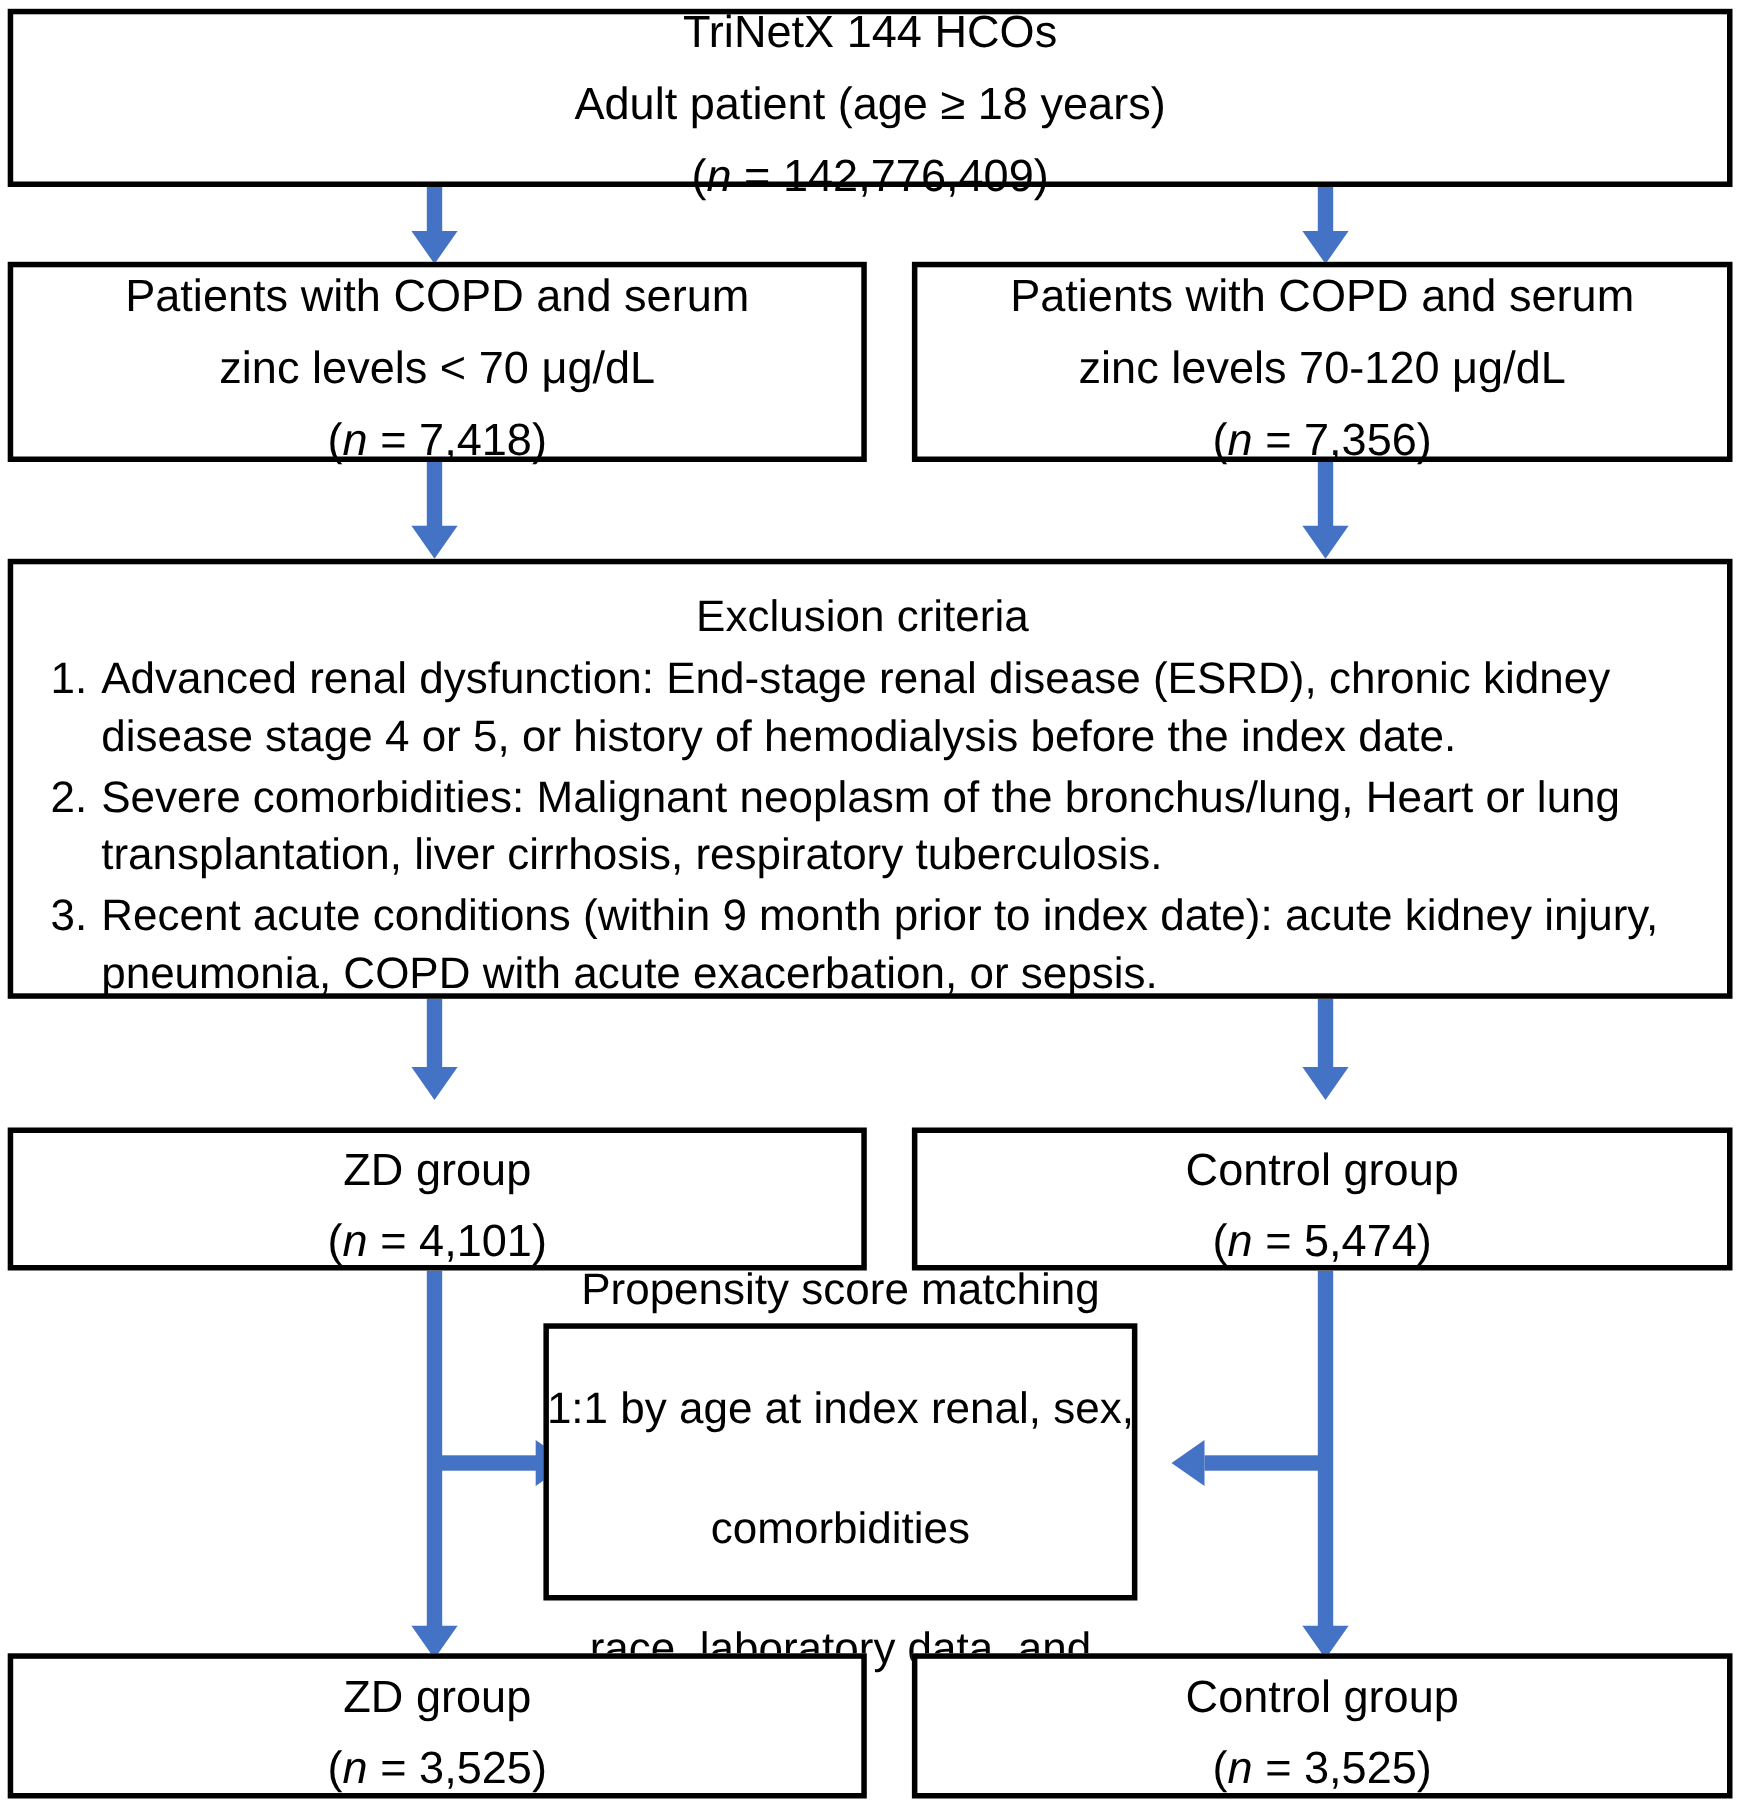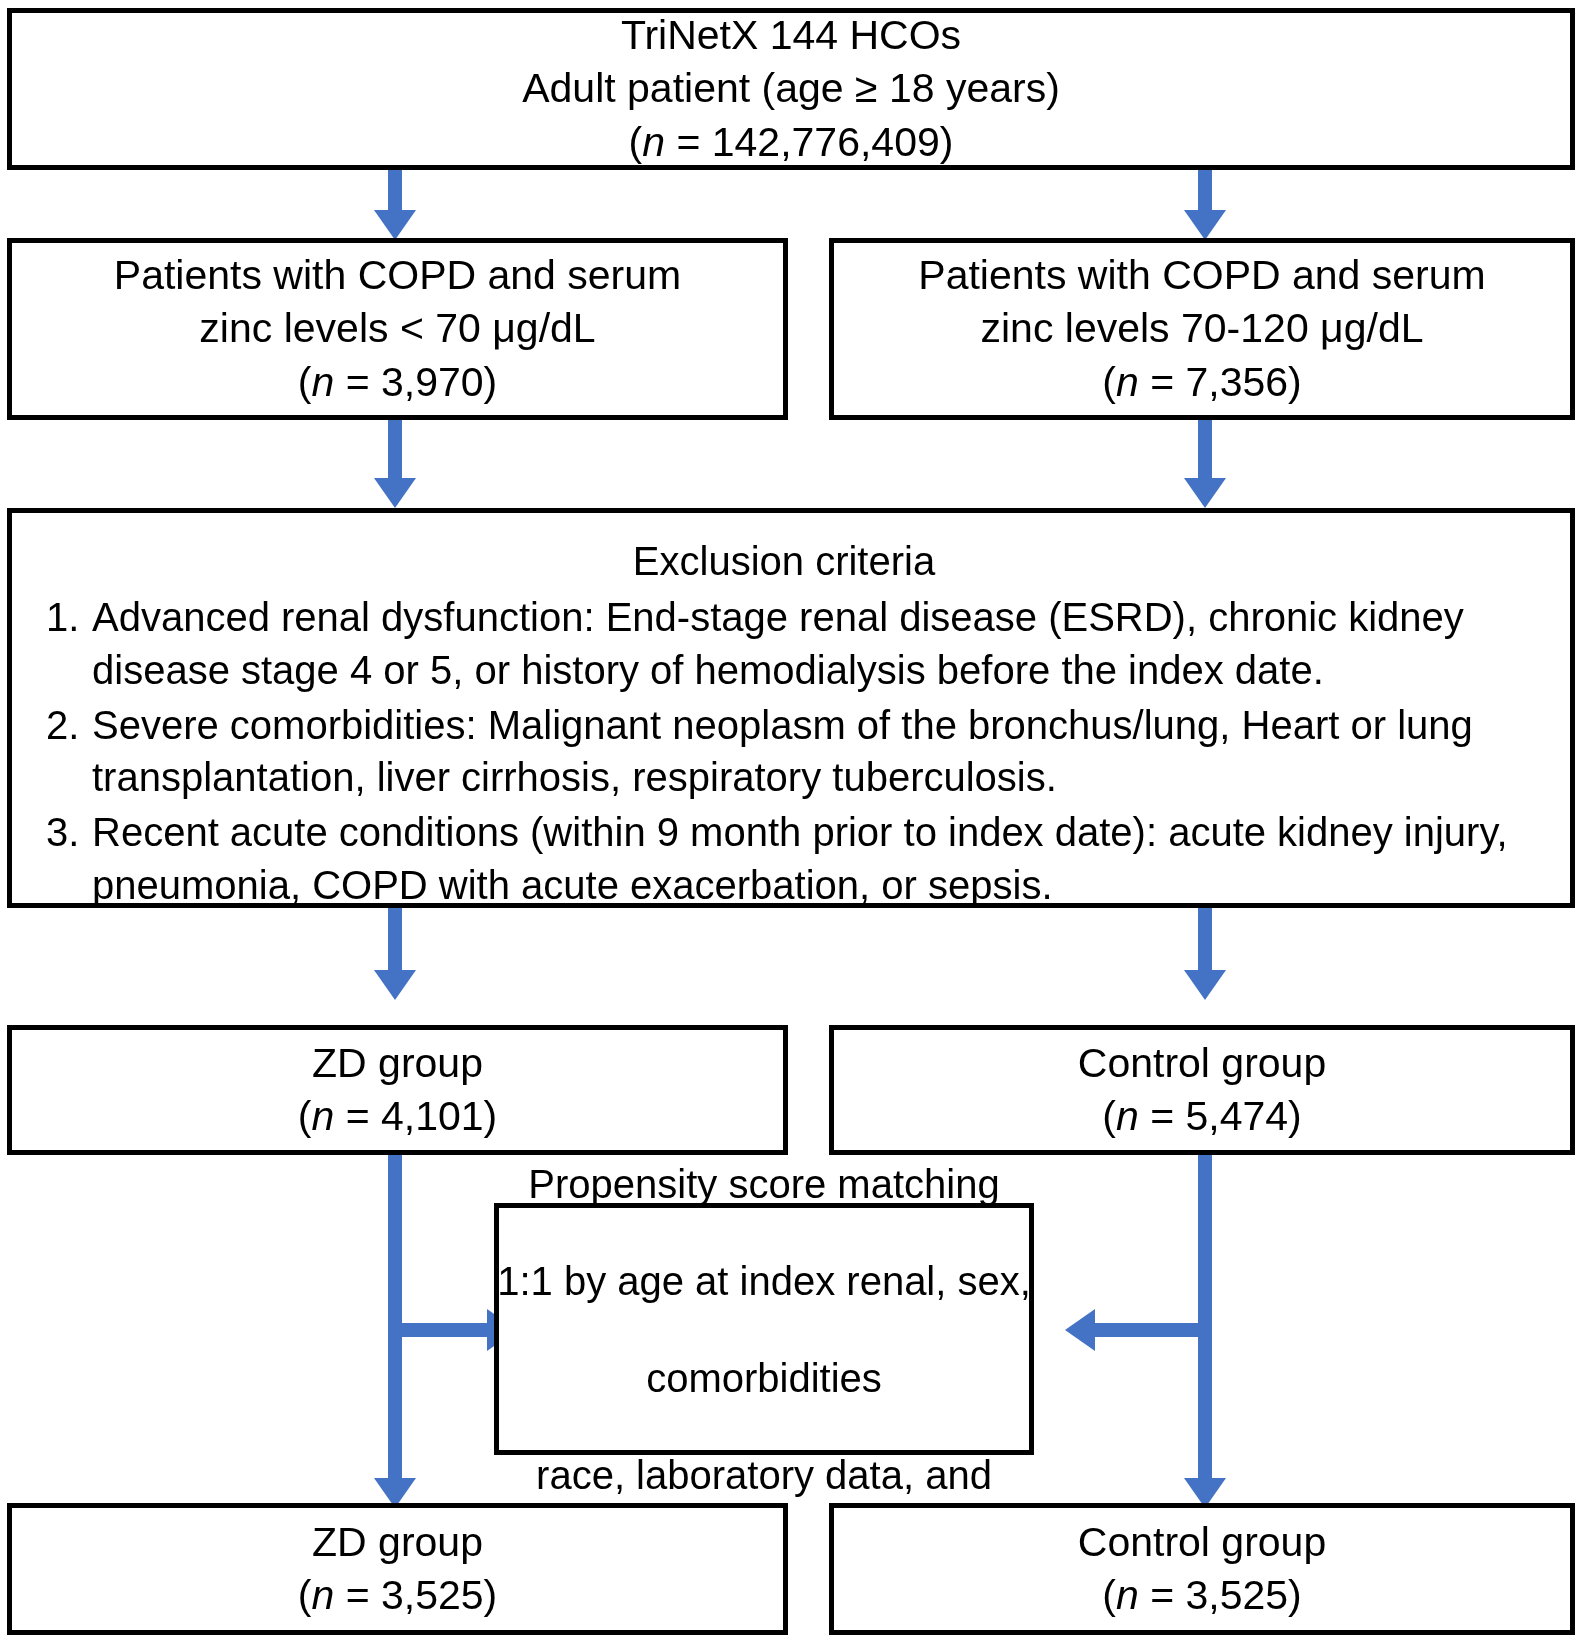--- a/index.html
+++ b/index.html
@@ -22,21 +22,21 @@
     border: 5px solid #000000;
     background: #ffffff;
     display: flex;
     flex-direction: column;
     align-items: center;
     justify-content: center;
     text-align: center;
     line-height: 1.30;
     z-index: 3;
   }
-  .box .line { display: block; white-space: nowrap; }
+  .box .line { display: block; white-space: nowrap; margin-top: 12px; }
   .box.left-align {
     align-items: stretch;
     justify-content: flex-start;
     text-align: left;
   }
   .ital-n { font-style: italic; }
 
   
   #box-source        { font-size: 41px; }
   #box-zinc-low      { font-size: 41px; }
@@ -149,21 +149,21 @@
 
   <div class="box" id="box-source" style="left:7px; top:8px; width:1568px; height:162px;">
     <span class="line">TriNetX 144 HCOs</span>
     <span class="line">Adult patient (age ≥ 18 years)</span>
     <span class="line"><span>(</span><span class="ital-n">n</span><span> = 142,776,409)</span></span>
   </div>
 
   <div class="box" id="box-zinc-low" style="left:7px; top:238px; width:781px; height:182px;">
     <span class="line">Patients with COPD and serum</span>
     <span class="line">zinc levels &lt; 70 μg/dL</span>
-    <span class="line"><span>(</span><span class="ital-n">n</span><span> = 3,970)</span></span>
+    <span class="line"><span>(</span><span class="ital-n">n</span><span> = 7,418)</span></span>
   </div>
 
   <div class="box" id="box-zinc-normal" style="left:829px; top:238px; width:746px; height:182px;">
     <span class="line">Patients with COPD and serum</span>
     <span class="line">zinc levels 70-120 μg/dL</span>
     <span class="line"><span>(</span><span class="ital-n">n</span><span> = 7,356)</span></span>
   </div>
 
   <div class="box left-align" id="box-exclusion" style="left:7px; top:508px; width:1568px; height:400px; padding:22px 32px 10px 18px;">
     <div class="excl-title">Exclusion criteria</div>

